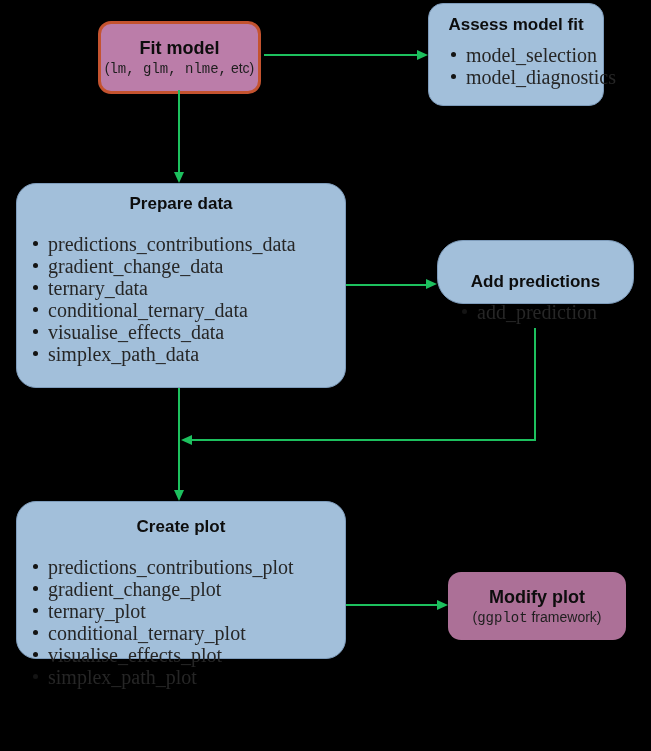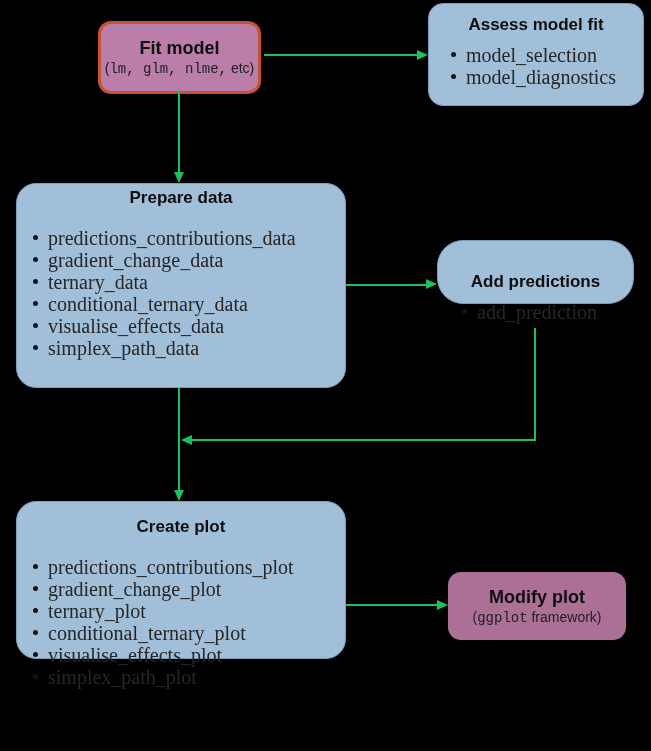--- a/index.html
+++ b/index.html
@@ -27,24 +27,24 @@
   ul.items{list-style:none;}
   .items li{font-family:Liberation Serif, serif;font-size:20px;color:var(--code-text);
     position:relative;padding-left:17px;line-height:22px;white-space:nowrap;}
   .items li::before{content:"";position:absolute;left:2px;top:8px;width:5px;height:5px;border-radius:50%;background:#141414;}
 
   
   #node-fit{left:98px;top:21px;width:163px;height:73px;background:var(--box-pink-fit);
     border:3px solid var(--fit-border);border-radius:13px;display:flex;flex-direction:column;justify-content:center;}
   #node-fit .title{font-size:18px;margin-bottom:1px;}
 
-  #node-assess{left:428px;top:3px;width:216px;height:103px;border-radius:15px;padding-top:11px;}
+  #node-assess{left:428px;top:3px;width:176px;height:103px;border-radius:15px;padding-top:11px;}
   #node-assess ul{margin-top:9px;padding-left:20px;}
 
-  #node-prepare{left:16px;top:183px;width:330px;height:205px;border-radius:20px;padding-top:4px;}
+  #node-prepare{left:16px;top:183px;width:330px;height:205px;border-radius:20px;padding-top:10px;}
   #node-prepare ul{margin-top:19px;padding-left:14px;}
 
   #node-add{left:437px;top:240px;width:197px;height:64px;border-radius:26px;padding-top:31px;}
   #node-add ul{margin-top:9px;padding-left:22px;}
 
   #node-create{left:16px;top:501px;width:330px;height:158px;border-radius:20px;padding-top:15px;}
   #node-create ul{margin-top:19px;padding-left:14px;}
 
   #node-modify{left:448px;top:572px;width:178px;height:68px;background:var(--box-pink-modify);
     border-radius:13px;display:flex;flex-direction:column;justify-content:center;}

